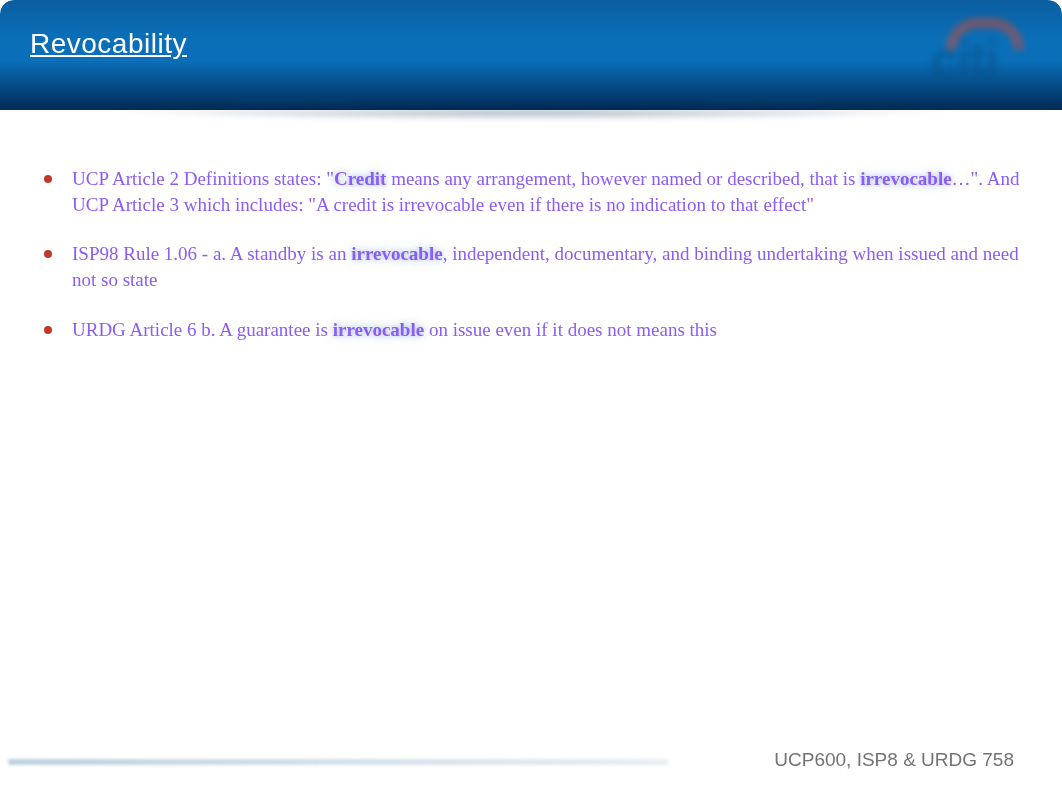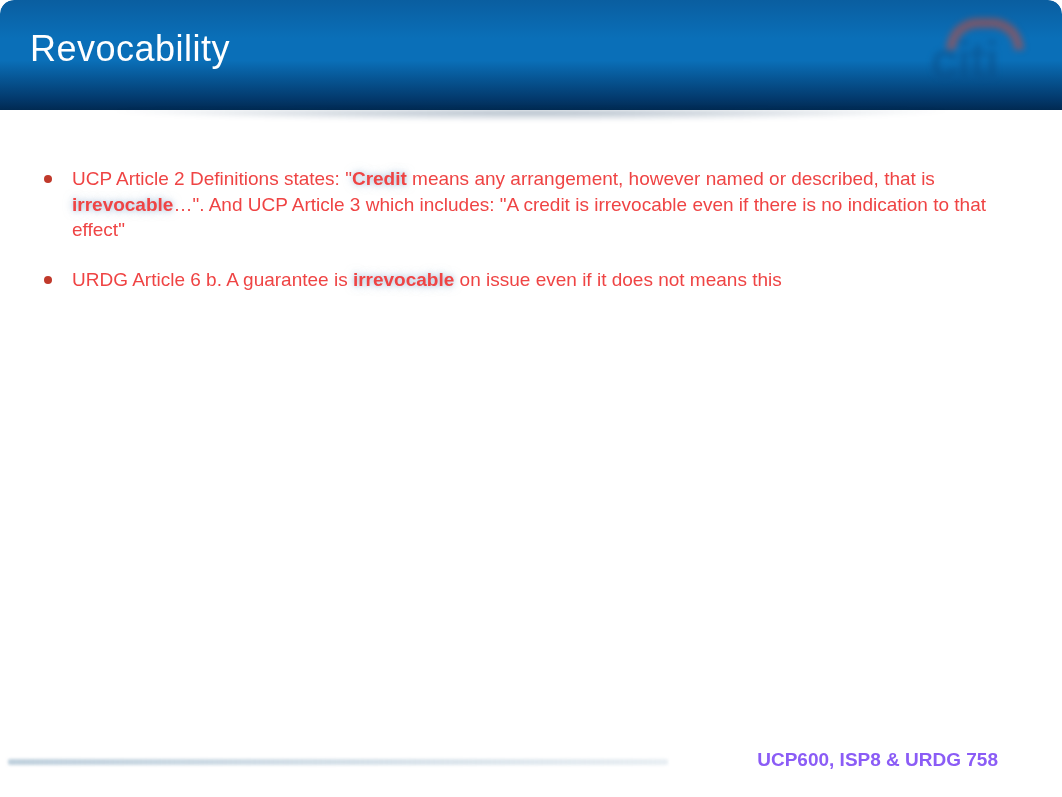--- a/index.html
+++ b/index.html
@@ -22,23 +22,24 @@
     position: relative;
     width: 100%;
     height: 110px;
     background: linear-gradient(to bottom, #0a5ea0 0%, #0a6fb8 35%, #0a6fb8 55%, #03396c 90%, #012a52 100%);
     border-top-left-radius: 14px;
     border-top-right-radius: 14px;
     padding: 28px 30px 0 30px;
   }
   .title {
     color: #ffffff;
-    font-size: 36px;
+    font-size: 28px;
     font-weight: 400;
     letter-spacing: 0.5px;
+    text-decoration: underline;
   }
   .logo {
     position: absolute;
     right: 22px;
     top: 18px;
     width: 110px;
     height: 72px;
     filter: blur(3px);
     opacity: 0.55;
   }
@@ -74,21 +75,22 @@
   }
   ul.bullets {
     list-style: none;
   }
   ul.bullets > li {
     position: relative;
     padding-left: 28px;
     margin-bottom: 24px;
     font-size: 19px;
     line-height: 1.35;
-    color: #ef4444;
+    color: #8b5cf6;
+    font-family: Liberation Serif, serif;
   }
   ul.bullets > li::before {
     content: "";
     position: absolute;
     left: 0;
     top: 9px;
     width: 8px;
     height: 8px;
     background: #c0392b;
     border-radius: 50%;
@@ -108,24 +110,24 @@
     left: 8px;
     bottom: 20px;
     width: 660px;
     height: 6px;
     background: linear-gradient(to right, rgba(180,200,215,0.85), rgba(180,200,215,0.3));
     border-radius: 2px;
     filter: blur(1.5px);
   }
   .footer-text {
     position: absolute;
-    right: 64px;
+    right: 48px;
     bottom: 14px;
-    color: #8b5cf6;
-    font-weight: 700;
+    color: #737373;
+    font-weight: 400;
     font-size: 19px;
   }
 </style>
 </head>
 <body>
 
 <div class="slide">
 
   <div class="header">
     <div class="title">Revocability</div>
@@ -135,20 +137,23 @@
     </div>
   </div>
   <div class="header-shadow"></div>
 
   <div class="content">
     <ul class="bullets">
       <li>
         <span>UCP Article 2 Definitions states: "</span><b class="glow">Credit</b><span> means any arrangement, however named or described, that is </span><b class="glow">irrevocable</b><span>…". And UCP Article 3 which includes: "A credit is irrevocable even if there is no indication to that effect"</span>
       </li>
       <li>
+        <span>ISP98 Rule 1.06  - a. A standby is an </span><b class="glow">irrevocable</b><span>, independent, documentary, and binding undertaking when issued and need not so state</span>
+      </li>
+      <li>
         <span>URDG Article 6 b. A guarantee is </span><b class="glow">irrevocable</b><span> on issue even if it does not means this</span>
       </li>
     </ul>
   </div>
 
   <div class="footer">
     <div class="footer-bar"></div>
     <div class="footer-text">UCP600, ISP8 &amp; URDG 758</div>
   </div>
 

